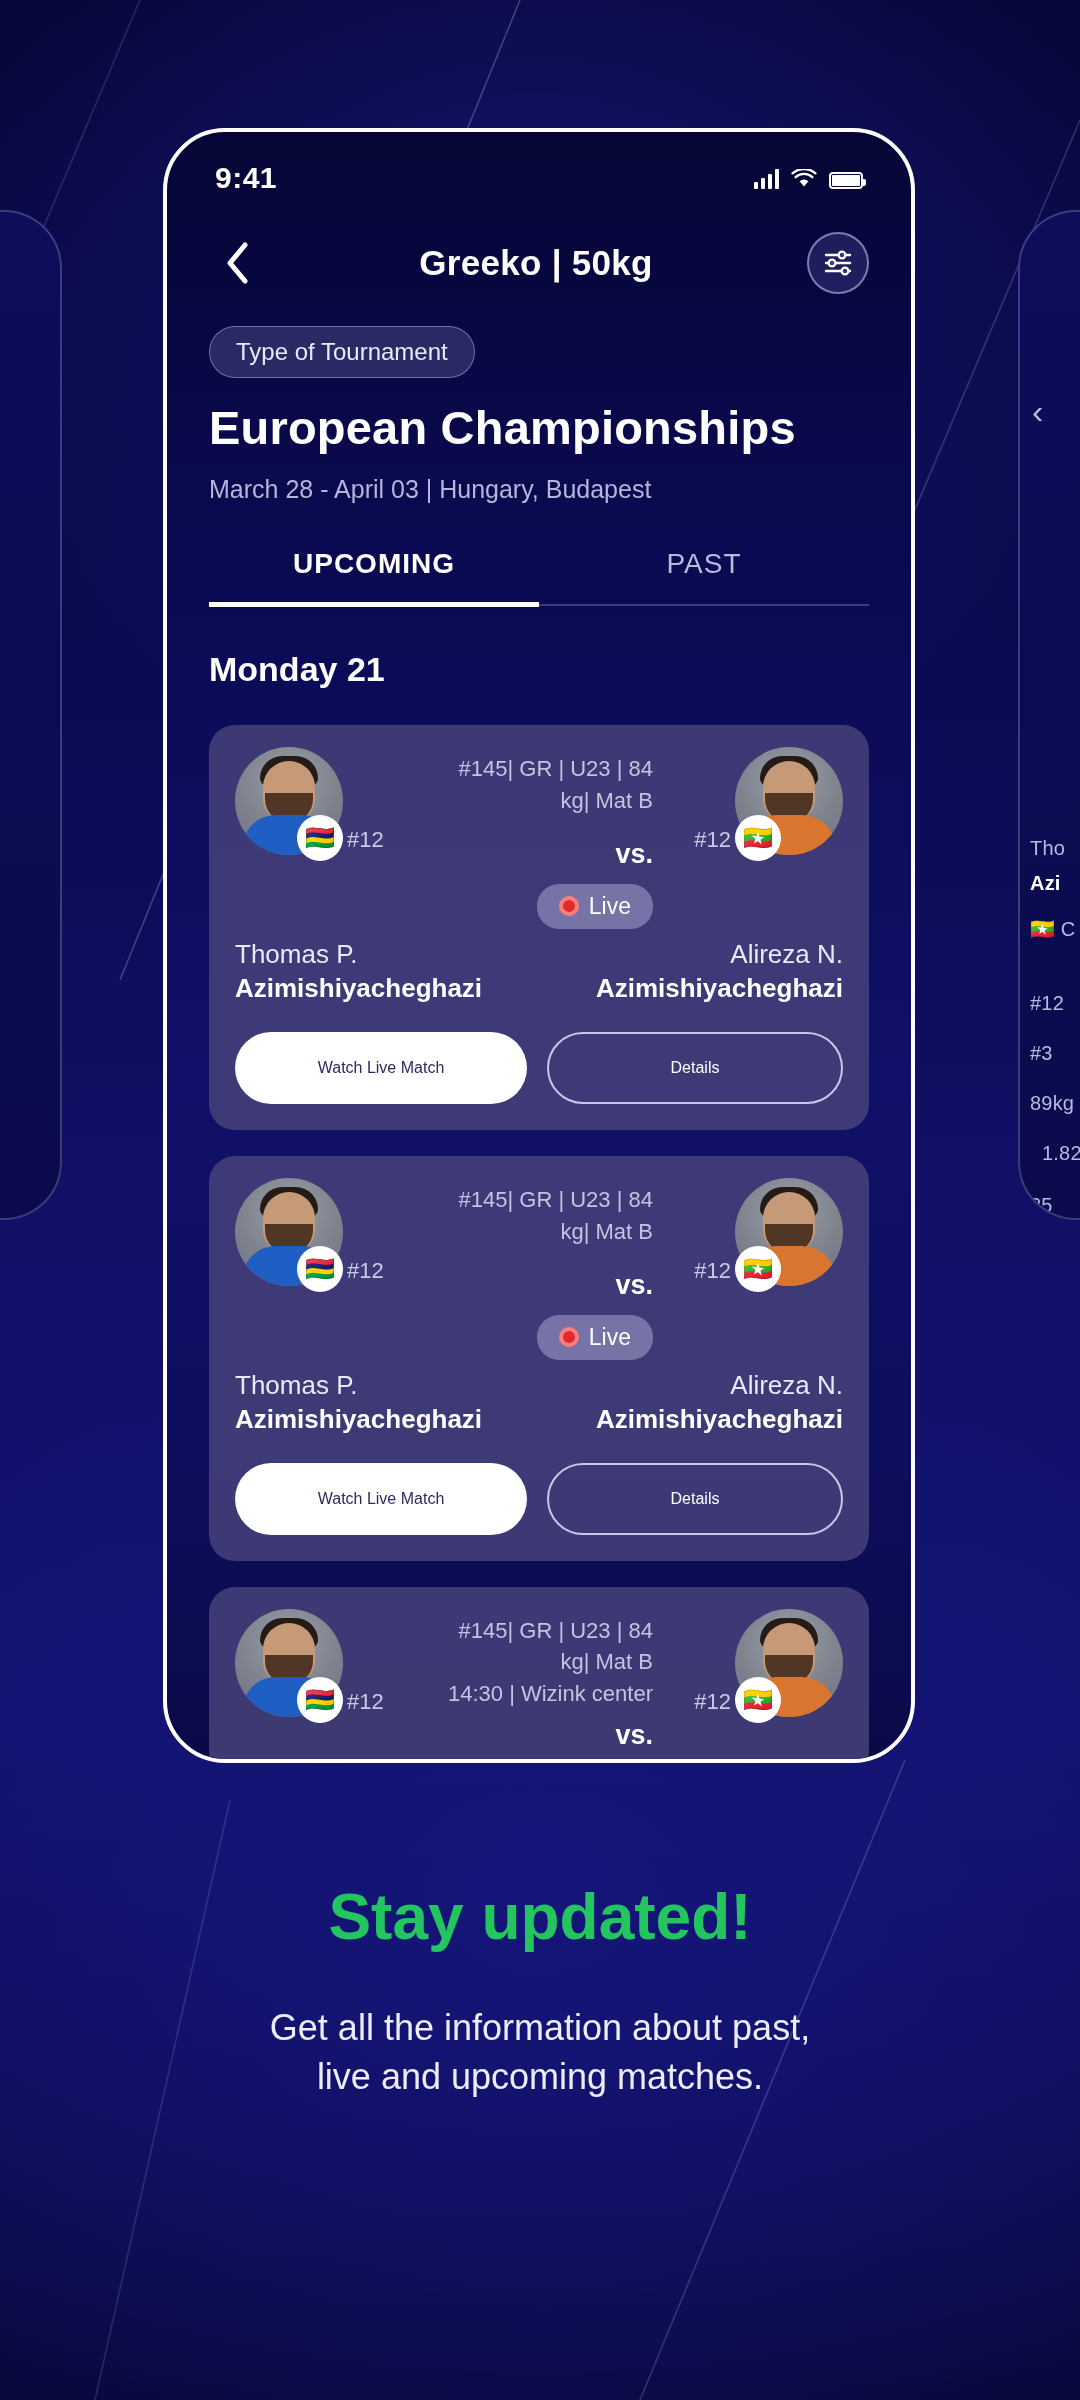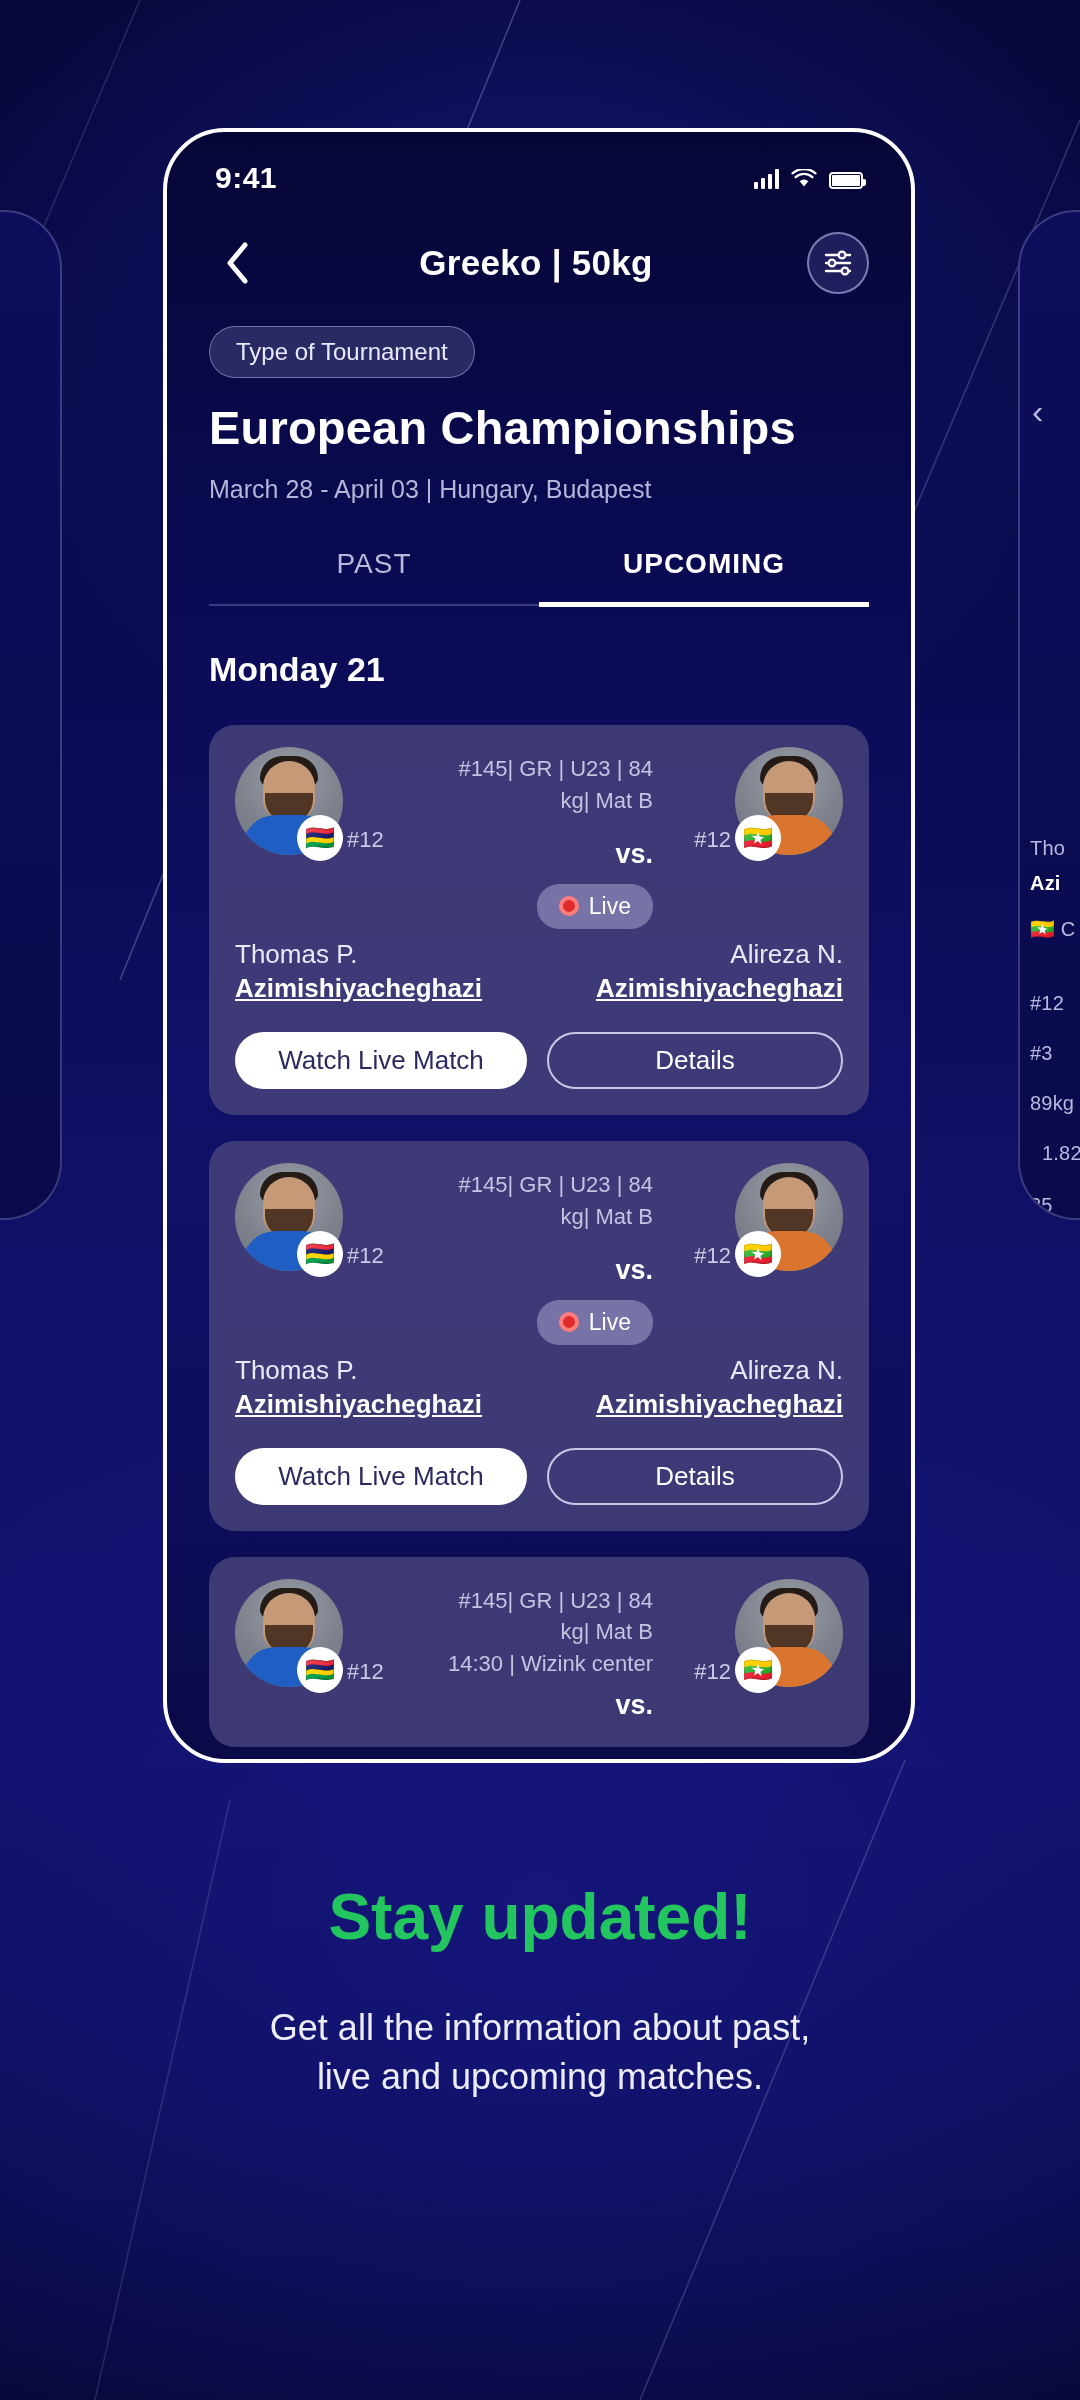--- a/index.html
+++ b/index.html
@@ -186,27 +186,27 @@
   }
   .livedot {
     width:20px; height:20px; border-radius:50%;
     background:#e02b2b; border:4px solid #ff7d7d; box-sizing:border-box;
   }
 
   .names { display:flex; justify-content:space-between; margin-top:10px; }
   .nm { width:280px; }
   .nm.r { text-align:right; }
   .nm .first { color:#e8e9fb; font-size:26px; }
-  .nm .last  { color:#fff; font-size:26px; font-weight:bold; margin-top:3px;text-decoration:underline; }
+  .nm .last  { color:#fff; font-size:26px; font-weight:bold; margin-top:3px; }
 
   .actions { display:flex; gap:20px; margin-top:28px; }
   .btn {
-    flex:1; height:57px; border-radius:36px;
+    flex:1; height:72px; border-radius:36px;
     display:flex; align-items:center; justify-content:center;
-    font-size:26px; cursor:pointer;
+    font-size:16px; cursor:pointer;
   }
   .btn.primary { background:#fff; color:#2c2a5e; }
   .btn.ghost { border:2px solid rgba(215,215,245,.9); color:#fff; }
 
   
   #bottom { position:absolute; left:0; right:0; top:1880px; text-align:center; }
   #bigTitle { color:#22c55e; font-size:64px; font-weight:bold; }
   #subTitle { margin-top:50px; color:#ececfb; font-size:36px; line-height:1.35; }
 </style>
 </head>
@@ -295,22 +295,22 @@
     </div>
   </div>
 
   <div id="tournament">
     <div id="typeChip">Type of Tournament</div>
     <div id="tourTitle">European Championships</div>
     <div id="tourMeta">March 28 - April 03 | Hungary, Budapest</div>
   </div>
 
   <div id="tabs">
+    <div class="tab active">UPCOMING</div>
     <div class="tab">PAST</div>
-    <div class="tab active">UPCOMING</div>
   </div>
 
   <div id="dayRow">
     <div id="dayLabel">Monday 21</div>
   </div>
 
   <div id="cards">
 
     <div class="card">
       <div class="card-top">

